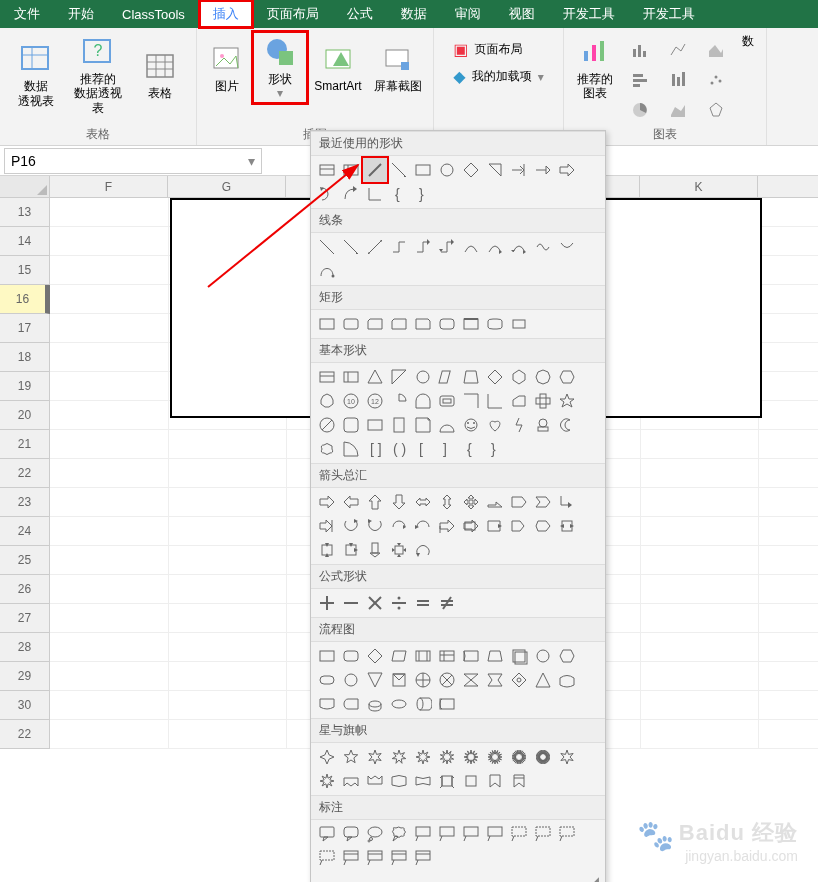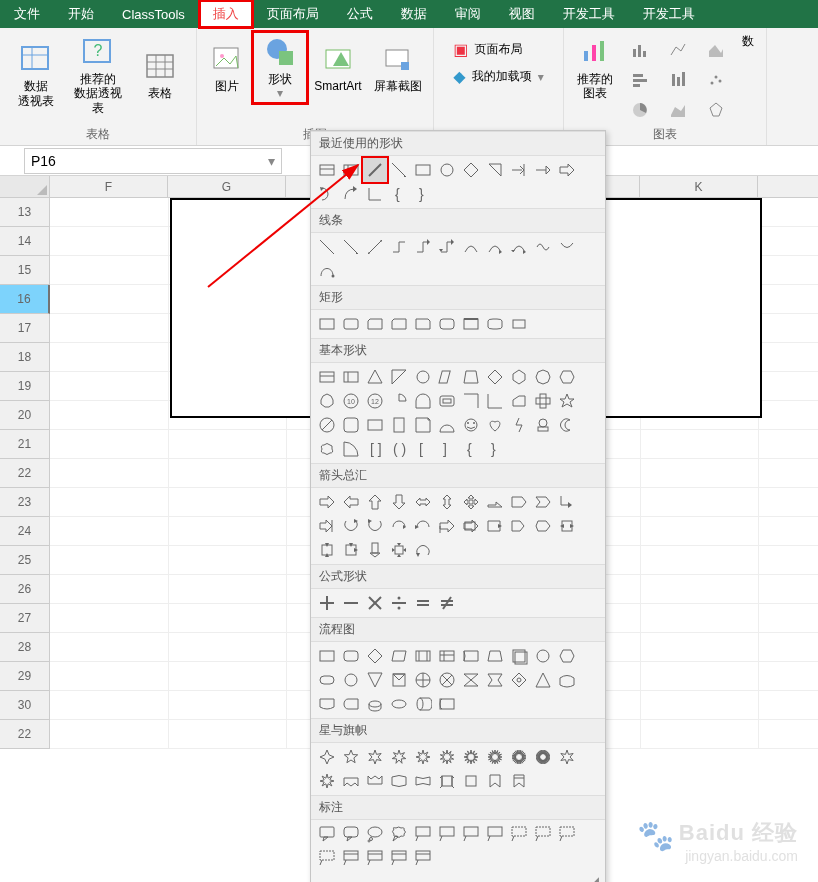--- a/index.html
+++ b/index.html
@@ -22,21 +22,21 @@
   }
   .tabbar .tab {
     padding: 0 14px;
     display: flex;
     align-items: center;
     cursor: pointer;
     font-size: 13px;
   }
   .tabbar .tab.active {
     background: #fff;
-    color: #ef4444;
+    color: #3b82f6;
   }
   .tabbar .tab.highlighted {
     outline: 3px solid #e00;
     outline-offset: -2px;
   }
   .ribbon {
     background: #f3f3f3;
     border-bottom: 1px solid #d4d4d4;
     height: 118px;
     display: flex;
@@ -67,21 +67,20 @@
   .btn-lg.highlighted { outline: 3px solid #e00; outline-offset: -1px; }
   .chart-mini { display:grid; grid-template-columns:repeat(3,36px); grid-auto-rows:28px; gap:2px; align-content:start; padding-top:4px;}
   .chart-mini .mi { display:flex; align-items:center; justify-content:center; cursor:pointer;}
 
   .namebox-row {
     display:flex;
     align-items:center;
     height:30px;
     border-bottom:1px solid #d4d4d4;
     background:#fff;
-    padding-left:20px;
   }
   .namebox {
     width:258px;
     height:26px;
     border:1px solid #ccc;
     margin:2px 4px;
     display:flex;
     align-items:center;
     padding:0 6px;
     font-size:14px;
@@ -94,21 +93,21 @@
     height:22px;
     background:#f0f0f0;
     border-bottom:1px solid #ccc;
   }
   .corner { width:50px; border-right:1px solid #ccc; background:#e8e8e8; position:relative;}
   .corner:after{content:""; position:absolute; right:2px; bottom:2px; border-left:10px solid transparent; border-bottom:10px solid #bbb;}
   .col { width:118px; border-right:1px solid #ccc; text-align:center; line-height:22px; color:#666;}
   .grid { display:flex; }
   .rowhdrs { width:50px; background:#f0f0f0; }
   .rowhdr { height:29px; border-bottom:1px solid #ccc; border-right:1px solid #ccc; text-align:center; line-height:29px; color:#666;}
-  .rowhdr.sel { background:#7dd3fc; border-right:2px solid #737373;}
+  .rowhdr.sel { background:#fef9c3; border-right:5px solid #737373;}
   .cells { position:relative; flex:1; background:#fff; }
   .cells .row { height:29px; border-bottom:1px solid #eee; }
   .cells .vline { position:absolute; top:0; bottom:0; width:1px; background:#eee; }
   .sheet-rect {
     position:absolute;
     top:0px; left:120px;
     width:592px; height:220px;
     border:2px solid #000;
     background:#fff;
     z-index:1;

